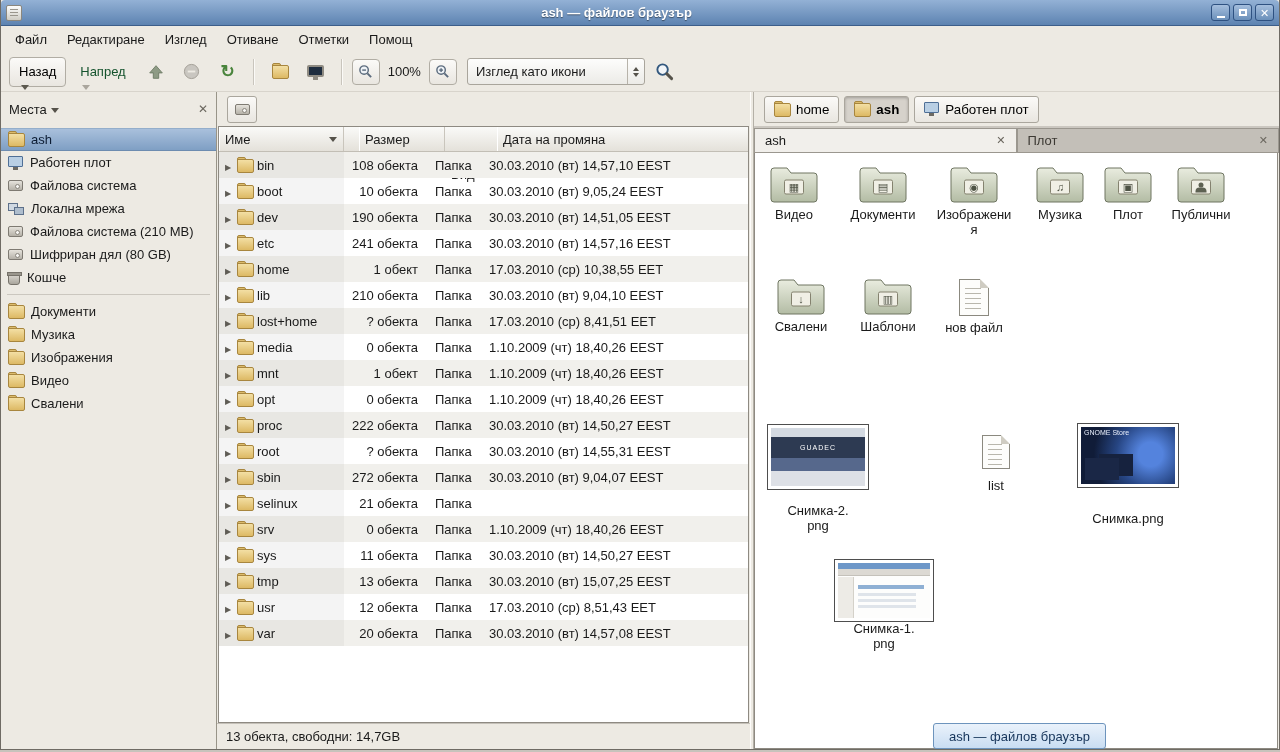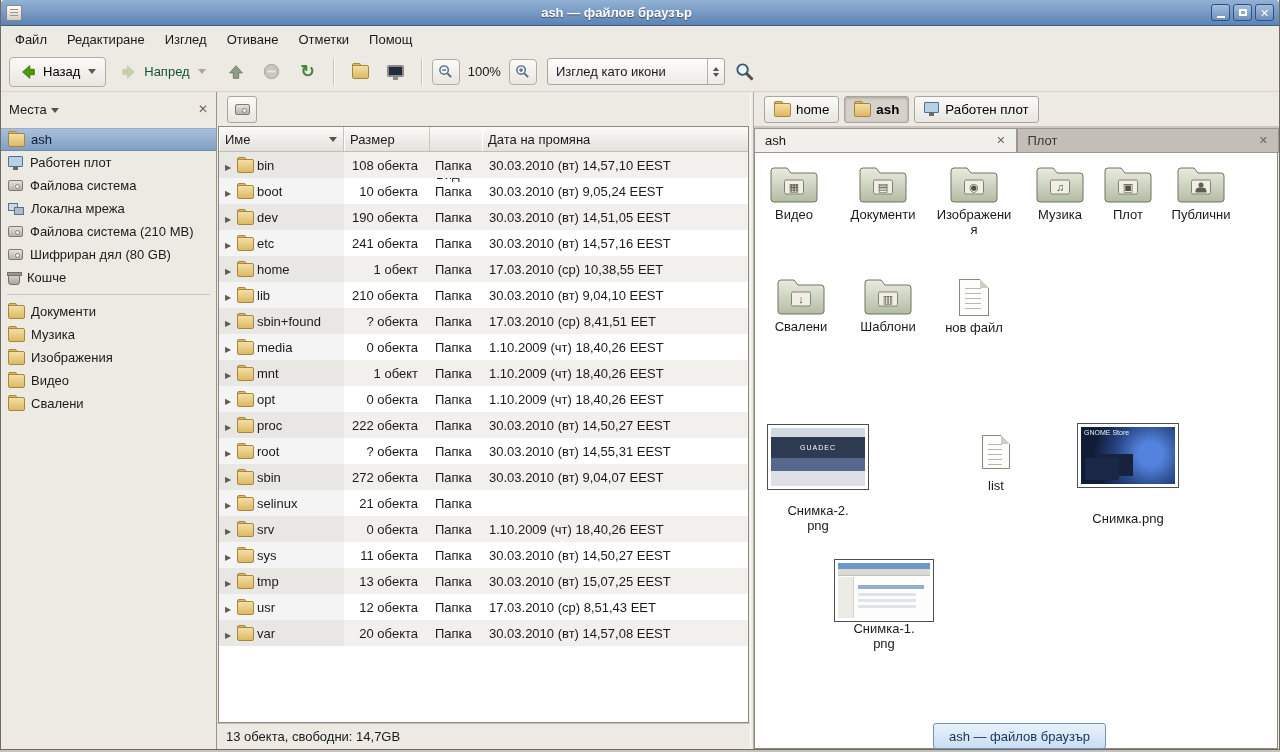--- a/index.html
+++ b/index.html
@@ -21,22 +21,22 @@
   .g-min { width:8px; height:2px; background:#fff; margin-top:8px; }
   .g-max { width:8px; height:7px; border:2px solid #fff; }
   .g-close::before { content:"✕"; color:#fff; font-size:11px; line-height:1; }
 
   
   .menubar { height:26px; flex:0 0 26px; display:flex; align-items:center; padding:0 4px; background:#edeae3; }
   .menu-item { padding:3px 10px; cursor:default; }
 
   
   .toolbar { height:40px; flex:0 0 40px; display:flex; align-items:center; gap:4px; padding:0 8px; background:#edeae3; border-bottom:1px solid #d8d4cc; }
-  .tbtn { display:inline-flex; align-items:center; gap:6px; height:30px; padding:0 9px; border:1px solid #b1ada4; border-radius:4px;
-    background:linear-gradient(#fbfaf8,#e9e6e0); font-size:13px; }
+  .tbtn { display:inline-flex; gap:6px; height:30px; padding:0 9px; border:1px solid #b1ada4; border-radius:4px;
+    background:linear-gradient(#fbfaf8,#e9e6e0); font-size:13px;flex-direction:column; }
   .tbtn.flat { border-color:transparent; background:transparent; }
   .tbtn.disabled { color:#14532d; }
   .dd-caret { width:0; height:0; border-left:4px solid transparent; border-right:4px solid transparent; border-top:5px solid #5c594f; margin-left:2px; }
   .tbtn.disabled .dd-caret { border-top-color:#aaa69d; }
   .tico { width:32px; height:30px; display:flex; align-items:center; justify-content:center; background:transparent; border:1px solid transparent; border-radius:4px; }
   .tico.framed { border-color:#b1ada4; background:linear-gradient(#fbfaf8,#e9e6e0); width:28px; height:26px; }
   .tb-sep { width:0; height:26px; border-left:1px solid #c9c5bd; border-right:1px solid #fbfaf7; margin:0 5px; }
   .zoom-label { padding:0 4px; }
   .combo { display:flex; align-items:center; height:27px; width:178px; border:1px solid #a9a59c; border-radius:3px;
     background:linear-gradient(#fdfdfc,#ecebe7); margin-left:6px; }
@@ -66,21 +66,21 @@
   .loc-btn { display:inline-flex; align-items:center; gap:6px; height:27px; padding:0 9px; border:1px solid #aaa69d; border-radius:3px;
     background:linear-gradient(#fbfaf8,#e9e6e0); cursor:pointer; }
   .loc-btn.active { background:#d6d2cb; box-shadow:inset 0 1px 3px rgba(0,0,0,.25); font-weight:bold; }
   .loc-btn.icon-only { width:30px; justify-content:center; padding:0; }
 
   
   .listview { flex:1; min-height:0; margin:0 1px; border:1px solid #8e8a82; background:#fff; display:flex; flex-direction:column; overflow:hidden; }
   .list-header { height:25px; flex:0 0 25px; display:flex; background:linear-gradient(#fafaf8,#e4e1da); border-bottom:1px solid #c2beb5; }
   .hcell { display:flex; align-items:center; padding:0 6px; border-right:1px solid #c9c5bc; box-shadow:inset 1px 0 0 #fff; }
   .hc-name { width:125px; }
-  .hc-size { width:86px; }
+  .hc-size { width:86px;margin-left:15px; }
   .hc-type { width:52px;margin-top:47px; }
   .hc-date { flex:1; border-right:none; }
   .sort-caret { margin-left:auto; width:0; height:0; border-left:4px solid transparent; border-right:4px solid transparent; border-top:5px solid #55524a; }
   .rows { flex:1; overflow:hidden; }
   .row { height:26px; display:flex; align-items:center; cursor:default; }
   .row:nth-child(odd) { background:#f1f0ec; }
   .row:nth-child(odd) .c-name { background:rgba(0,0,0,0.035); }
   .row:nth-child(even) .c-name { background:rgba(0,0,0,0.045); }
   .c-name { width:125px; height:100%; display:flex; align-items:center; gap:4px; padding:0 4px; }
   .exp { width:10px; text-align:center; }
@@ -410,21 +410,21 @@
                   <span>lib</span>
                 </span>
                 <span class="c-size">210 обекта</span>
                 <span class="c-type">Папка</span>
                 <span class="c-date">30.03.2010 (вт) 9,04,10 EEST</span>
               </div>
           <div class="row">
                 <span class="c-name">
                   <span class="exp"></span>
                   <span class="mi mi-folder"></span>
-                  <span>sbin+found</span>
+                  <span>lost+home</span>
                 </span>
                 <span class="c-size">? обекта</span>
                 <span class="c-type">Папка</span>
                 <span class="c-date">17.03.2010 (ср) 8,41,51 EET</span>
               </div>
           <div class="row">
                 <span class="c-name">
                   <span class="exp"></span>
                   <span class="mi mi-folder"></span>
                   <span>media</span>

